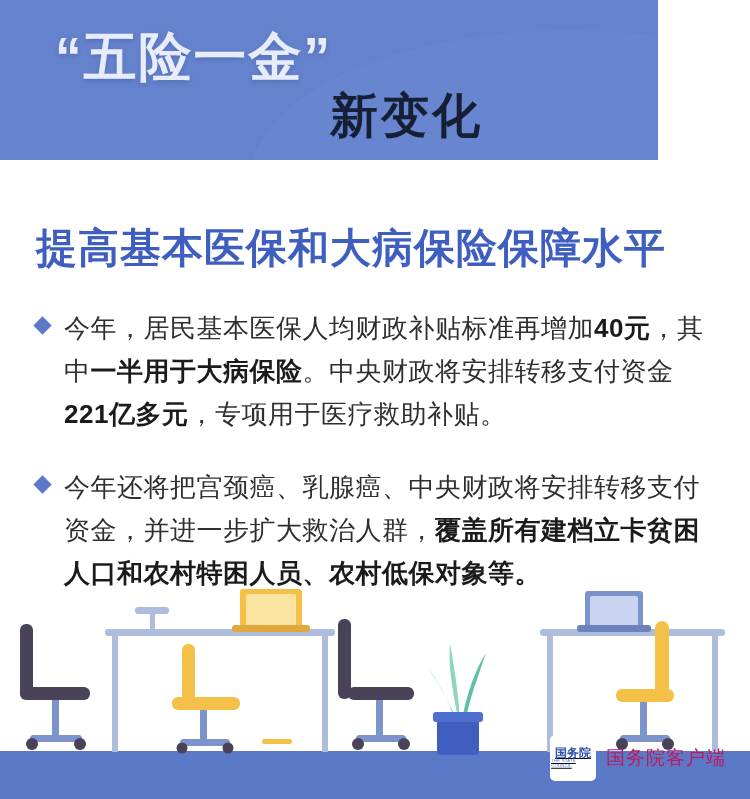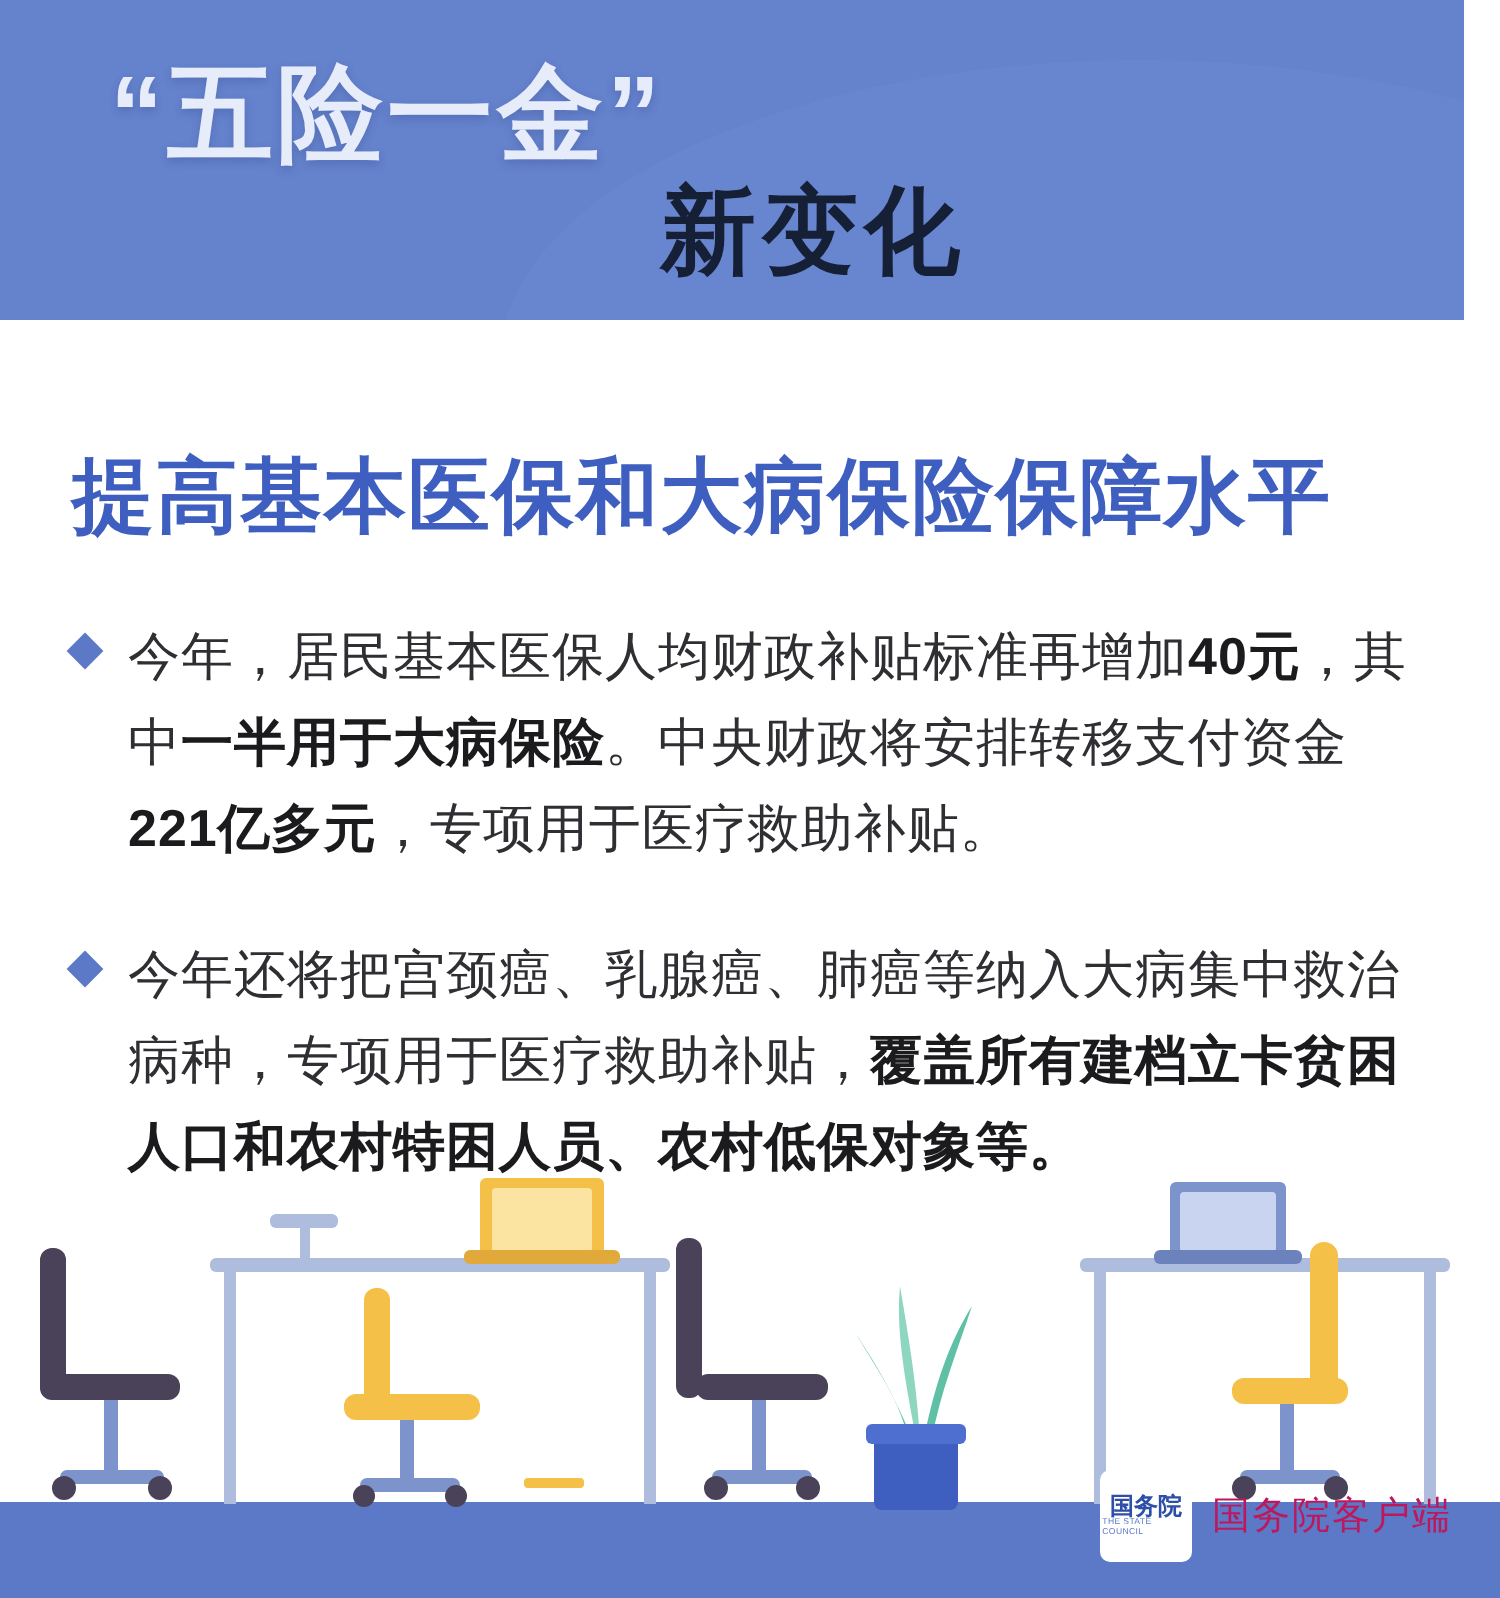--- a/index.html
+++ b/index.html
@@ -17,21 +17,21 @@
     position: relative;
     width: 750px;
     height: 799px;
     background: #ffffff;
     overflow: hidden;
   }
 
   
   .header {
     position: relative;
-    width: 732px;
+    width: 658px;
     height: 160px;
     background: #5b79c6;
     overflow: hidden;
   }
   .header .swoosh {
     position: absolute;
     left: -60px;
     top: -150px;
     width: 900px;
     height: 430px;
@@ -136,20 +136,21 @@
   .brand-badge {
     width: 46px;
     height: 46px;
     background: #ffffff;
     border-radius: 5px;
     display: flex;
     flex-direction: column;
     align-items: center;
     justify-content: center;
     margin-right: 10px;
+    text-decoration: underline;
   }
   .brand-badge .bz-top {
     font-size: 12px;
     font-weight: bold;
     color: #2d4fa8;
     line-height: 1.05;
     letter-spacing: 0;
   }
   .brand-badge .bz-bot {
     font-size: 4.5px;
@@ -179,21 +180,21 @@
   <div class="content">
     <div class="main-title">提高基本医保和大病保险保障水平</div>
 
     <div class="bullets">
       <div class="bullet-row">
         <div class="diamond"></div>
         <div class="bullet-text"><span>今年，居民基本医保人均财政补贴标准再增加</span><b>40元</b><span>，其中</span><b>一半用于大病保险</b><span>。中央财政将安排转移支付资金</span><b>221亿多元</b><span>，专项用于医疗救助补贴。</span></div>
       </div>
       <div class="bullet-row">
         <div class="diamond"></div>
-        <div class="bullet-text"><span>今年还将把宫颈癌、乳腺癌、肺癌等纳入大病集中救治病种，专项用于医疗救助补贴，</span><b>覆盖所有建档立卡贫困人口和农村特困人员、农村低保对象等。</b></div>
+        <div class="bullet-text"><span>今年还将把宫颈癌、乳腺癌、中央财政将安排转移支付资金，并进一步扩大救治人群，</span><b>覆盖所有建档立卡贫困人口和农村特困人员、农村低保对象等。</b></div>
       </div>
     </div>
   </div>
 
   <div class="illustration">
     <svg width="750" height="230" viewBox="0 0 750 230" xmlns="http://www.w3.org/2000/svg">
 
       <rect x="0" y="182" width="750" height="48" fill="#5b79c6"></rect>
 
       <rect x="105" y="60" width="230" height="7" rx="3" fill="#aebdde"></rect>

